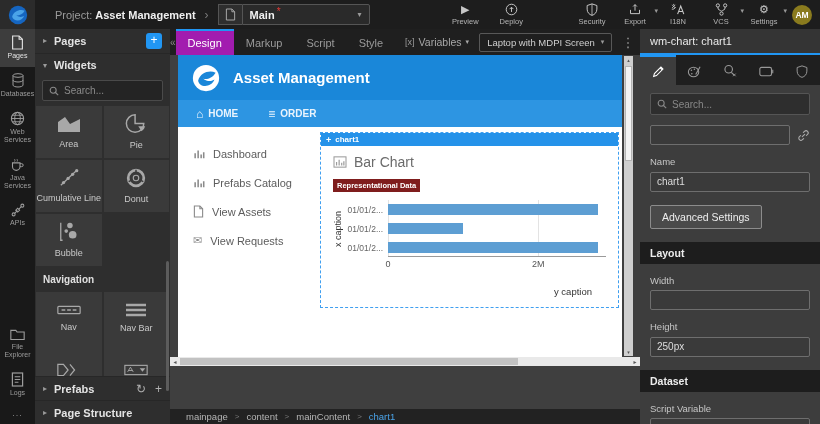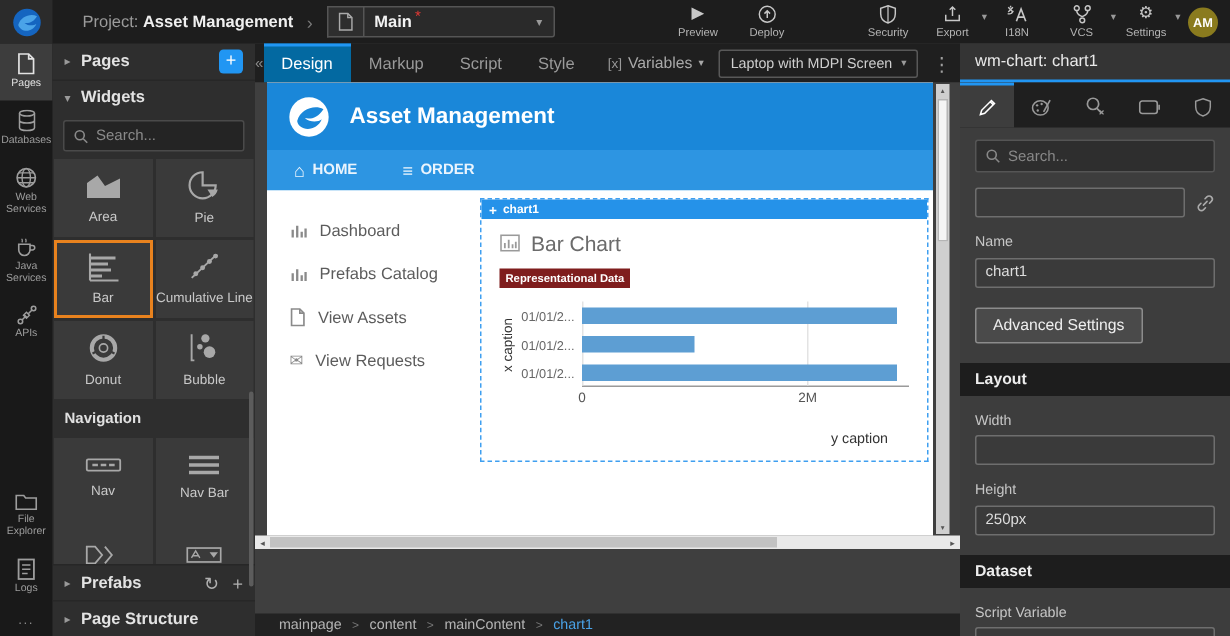--- a/index.html
+++ b/index.html
@@ -66,21 +66,21 @@
   .wspacer { flex:1; }
   .wscroll { position:absolute; right:1px; top:232px; width:3px; height:130px; background:#5c5c5c; border-radius:2px; }
 
   
   .canvas-col { width:470px; display:flex; flex-direction:column; background:#3f3f3f; }
   .ctoolbar { height:26px; background:#1f1f1f; display:flex; align-items:center; }
   .collapse-btn { width:14px; height:26px; color:#8a8a8a; font-size:10px; display:flex; align-items:center;
     justify-content:center; cursor:pointer; }
   .ctab { height:26px; padding:0 12px; display:flex; align-items:center; color:#9a9a9a; font-size:11px;
     cursor:pointer; border-top:2px solid transparent; }
-  .ctab.active { background:#0369a1; color:#fff; border-top:2px solid #2196f3; }
+  .ctab.active { background:#a21caf; color:#fff; border-top:2px solid #2196f3; }
   .vars { margin-left:10px; display:flex; align-items:center; gap:4px; color:#a8a8a8; font-size:10.5px; cursor:pointer; }
   .vars .vb { font-size:9px; color:#9a9a9a; }
   .vars .dd { font-size:7px; }
   .dev-select { margin-left:10px; height:19px; border:1px solid #585858; border-radius:2px; display:flex;
     align-items:center; gap:6px; padding:0 7px; color:#cfcfcf; font-size:9.5px; cursor:pointer; white-space:nowrap; }
   .dev-select .dd { font-size:7px; color:#9a9a9a; }
   .tbtn { color:#9f9f9f; font-size:13px; margin-left:9px; cursor:pointer; }
   .tsep { width:1px; height:14px; background:#454545; margin-left:9px; }
   .expand-btn { margin-left:auto; width:16px; color:#cfcfcf; font-size:11px; text-align:center; cursor:pointer; }
 
@@ -354,29 +354,20 @@
         <span class="tile-label">Area</span>
       </div>
       <div class="tile">
         <span class="ic">
             <svg width="22" height="22" viewBox="0 0 24 24">
               <path d="M11 2 A9.5 9.5 0 1 0 20.5 11.5 L11 11.5 Z" fill="none" stroke="#a8a8a8" stroke-width="1.6"></path>
               <path d="M14.5 14.5 h7.5 a8.5 8.5 0 0 1 -4 5.5 Z" fill="#a8a8a8"></path>
             </svg>
           </span>
         <span class="tile-label">Pie</span>
-      </div>
-      <div class="tile selected">
-        <span class="ic">
-            <svg width="24" height="20" viewBox="0 0 24 20">
-              <path d="M3 1 V19 M3 19 H22" stroke="#a8a8a8" stroke-width="1.4"></path>
-              <path d="M3 4 h17 M3 8 h12 M3 12 h14 M3 16 h8" stroke="#a8a8a8" stroke-width="2"></path>
-            </svg>
-          </span>
-        <span class="tile-label">Bar</span>
       </div>
       <div class="tile">
         <span class="ic">
             <svg width="22" height="20" viewBox="0 0 24 22">
               <path d="M3 19 L20 3" stroke="#a8a8a8" stroke-width="1.4"></path>
               <circle cx="6" cy="16" r="1.8" fill="#a8a8a8"></circle>
               <circle cx="11" cy="11.5" r="1.8" fill="#a8a8a8"></circle>
               <circle cx="16" cy="7" r="1.8" fill="#a8a8a8"></circle>
               <circle cx="20.5" cy="3" r="1.8" fill="#a8a8a8"></circle>
             </svg>

